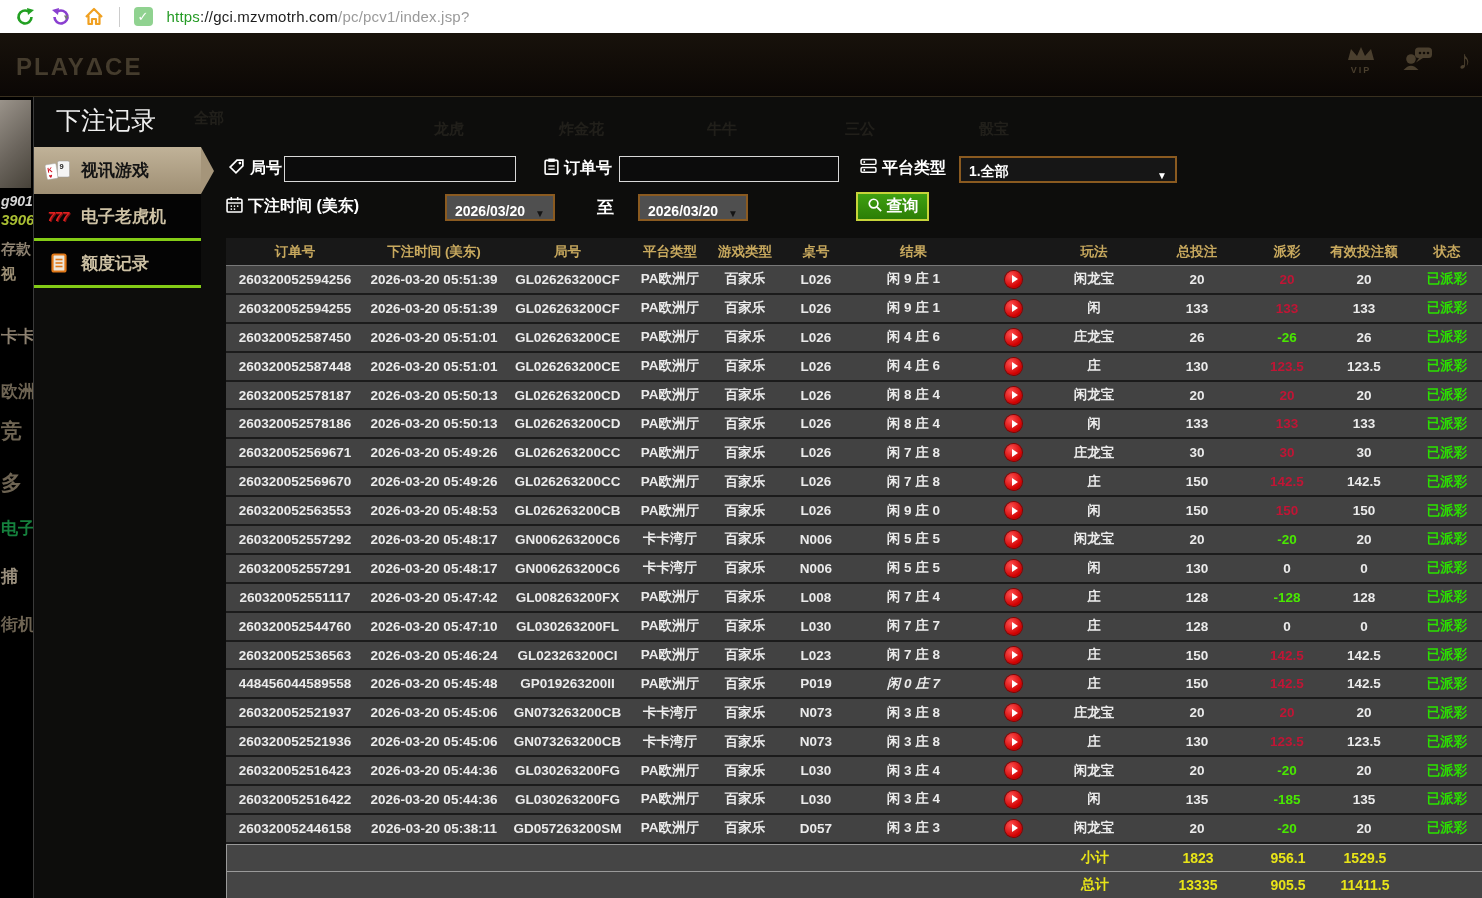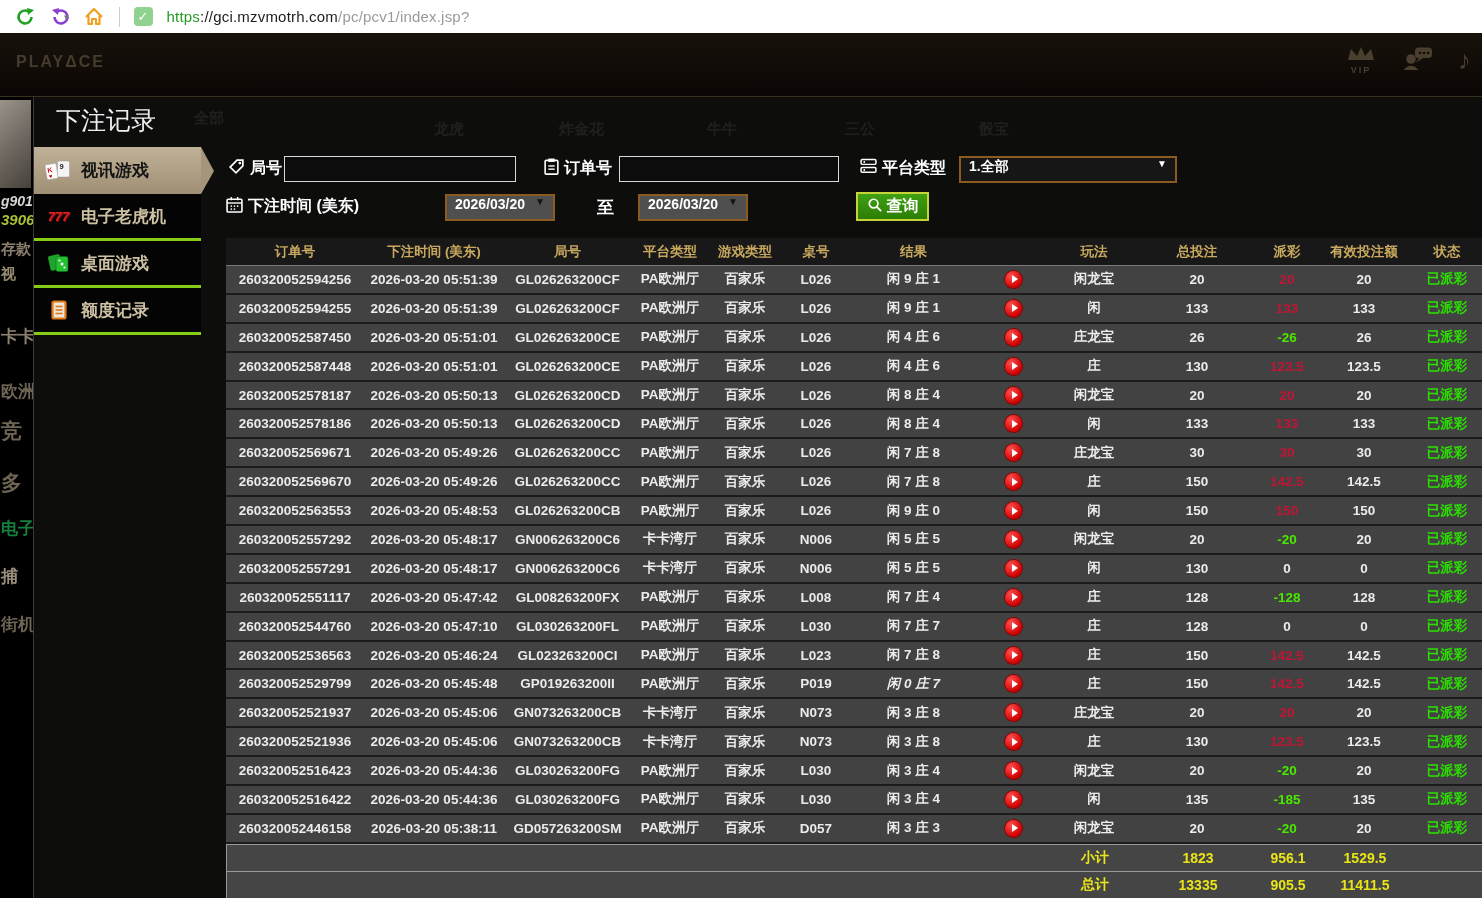--- a/index.html
+++ b/index.html
@@ -16,21 +16,21 @@
   .bar-sep{width:1px;height:20px;background:#ccc;}
   .shield{width:19px;height:19px;background:#90d290;border-radius:4px;color:#fff;
     font-size:13px;font-weight:bold;display:flex;align-items:center;justify-content:center;}
   .url{font-size:15px;letter-spacing:.2px;cursor:text;}
   .url .scheme{color:#259b25;}
   .url .host{color:#1d1d1d;}
   .url .path{color:#9a9a9a;}
   
   .site-header{position:absolute;left:0;top:33px;width:1482px;height:64px;
     background:linear-gradient(#18120b,#0b0705);border-bottom:1px solid #39301f;box-sizing:border-box;}
-  .logo{position:absolute;left:16px;top:20px;font-size:16px;font-weight:bold;color:#453c2d;letter-spacing:2px;}
+  .logo{position:absolute;left:16px;top:20px;font-size:24px;font-weight:bold;color:#453c2d;letter-spacing:2px;}
   .hdr-icons{position:absolute;right:6px;top:12px;display:flex;align-items:center;gap:24px;color:#4a3f2e;}
   .vip-wrap{display:flex;flex-direction:column;align-items:center;cursor:pointer;}
   .vip-label{font-size:9px;letter-spacing:2px;color:#4a3f2e;font-weight:bold;}
   .music{font-size:26px;color:#4a3f2e;cursor:pointer;width:18px;overflow:hidden;}
   
   .left-strip{position:absolute;left:0;top:97px;width:33px;height:801px;overflow:hidden;}
   .frag{position:absolute;left:1px;white-space:nowrap;font-weight:bold;color:#7d715c;}
   .avatar{position:absolute;left:0;top:3px;width:31px;height:88px;
     background:linear-gradient(135deg,#9a938a,#6a645c 55%,#474239);}
   .frag.f-g901{top:96px;color:#d5d5d5;font-style:italic;font-size:14px;}
@@ -56,21 +56,21 @@
     cursor:pointer;position:relative;}
   .menu-item.active{background:linear-gradient(#c0b298,#9f8f74);color:#141414;border-bottom:none;}
   .menu-item.active::after{content:'';position:absolute;right:-13px;top:0;
     border-left:13px solid #a5957a;border-top:24px solid transparent;border-bottom:23px solid transparent;}
   .mi-icon{width:27px;display:flex;justify-content:center;}
   .slots-txt{color:#e02020;font-style:italic;font-weight:900;font-size:13px;text-shadow:1px 1px 0 #801010;}
   
   .flabel{position:absolute;display:flex;align-items:center;gap:5px;color:#fff;font-size:16px;font-weight:bold;white-space:nowrap;}
   .ftext{position:absolute;box-sizing:border-box;background:#0c0c0c;border:1px solid #d8d8d8;height:26px;
     color:#eee;font-size:13px;padding:0 6px;}
-  .fselect{position:absolute;box-sizing:border-box;border:2px solid #8a5a20;display:flex;align-items:flex-start;
+  .fselect{position:absolute;box-sizing:border-box;border:2px solid #8a5a20;display:flex;align-items:flex-end;
     justify-content:space-between;padding:0 8px;font-size:14px;font-weight:bold;cursor:pointer;}
   .sel-plat{left:925px;top:59px;width:218px;height:27px;background:#161616;color:#fff;}
   .sel-plat .arr{color:#fff;font-size:10px;}
   .sel-date{background:#4f4f4f;color:#fff;width:110px;height:27px;top:97px;}
   .sel-date .arr{color:#141414;font-size:10px;}
   .to-label{position:absolute;left:563px;top:99px;color:#fff;font-size:17px;font-weight:bold;}
   .search-btn{position:absolute;left:822px;top:95px;width:73px;height:29px;box-sizing:border-box;
     background:linear-gradient(#3fa011,#2c7e06);border:2px solid #c6d43a;color:#fff;font-size:16px;font-weight:bold;
     display:flex;align-items:center;justify-content:center;gap:4px;cursor:pointer;}
   
@@ -191,32 +191,20 @@
       <span>视讯游戏</span>
     </div>
     <div class="menu-item">
       <span class="mi-icon">
           <span class="slots-txt">777</span>
         </span>
       <span>电子老虎机</span>
     </div>
     <div class="menu-item">
       <span class="mi-icon">
-        <svg width="22" height="20" viewBox="0 0 22 20">
-            <rect x="1" y="2" width="12" height="15" rx="2" fill="#1fa32a" transform="rotate(-12 7 9)"></rect>
-            <rect x="8" y="3.5" width="12" height="15" rx="2" fill="#23c032" stroke="#0e7018" stroke-width=".6"></rect>
-            <circle cx="14" cy="11" r="1.5" fill="#fff"></circle>
-            <circle cx="11.5" cy="7.5" r="1.1" fill="#fff"></circle>
-            <circle cx="16.5" cy="14.5" r="1.1" fill="#fff"></circle>
-          </svg>
-      </span>
-      <span>桌面游戏</span>
-    </div>
-    <div class="menu-item">
-      <span class="mi-icon">
         <svg width="16" height="20" viewBox="0 0 16 20">
             <rect x="1.5" y="1.5" width="13" height="17" rx="1.5" fill="#ece6da" stroke="#e07818" stroke-width="2.2"></rect>
             <line x1="4.5" y1="6.5" x2="11.5" y2="6.5" stroke="#e07818" stroke-width="1.6"></line>
             <line x1="4.5" y1="10" x2="11.5" y2="10" stroke="#e07818" stroke-width="1.6"></line>
             <line x1="4.5" y1="13.5" x2="11.5" y2="13.5" stroke="#e07818" stroke-width="1.6"></line>
           </svg>
       </span>
       <span>额度记录</span>
     </div>
   </div>
@@ -535,21 +523,21 @@
           <div class="td" style="width: 75px;">
             <span class="playbtn"></span>
           </div>
           <div class="td" style="width: 86px;">庄</div>
           <div class="td" style="width: 120px;">150</div>
           <div class="td pos" style="width: 60px;">142.5</div>
           <div class="td" style="width: 94px;">142.5</div>
           <div class="td status" style="width: 72px;">已派彩</div>
         </div>
         <div class="tr">
-          <div class="td" style="width: 138px;">260320052529799</div>
+          <div class="td" style="width: 138px;">448456044589558</div>
           <div class="td" style="width: 140px;">2026-03-20 05:45:48</div>
           <div class="td" style="width: 127px;">GP019263200II</div>
           <div class="td" style="width: 78px;">PA欧洲厅</div>
           <div class="td" style="width: 72px;">百家乐</div>
           <div class="td" style="width: 70px;">P019</div>
           <div class="td" style="width: 125px; font-style: italic;">闲 0 庄 7</div>
           <div class="td" style="width: 75px;">
             <span class="playbtn"></span>
           </div>
           <div class="td" style="width: 86px;">庄</div>

